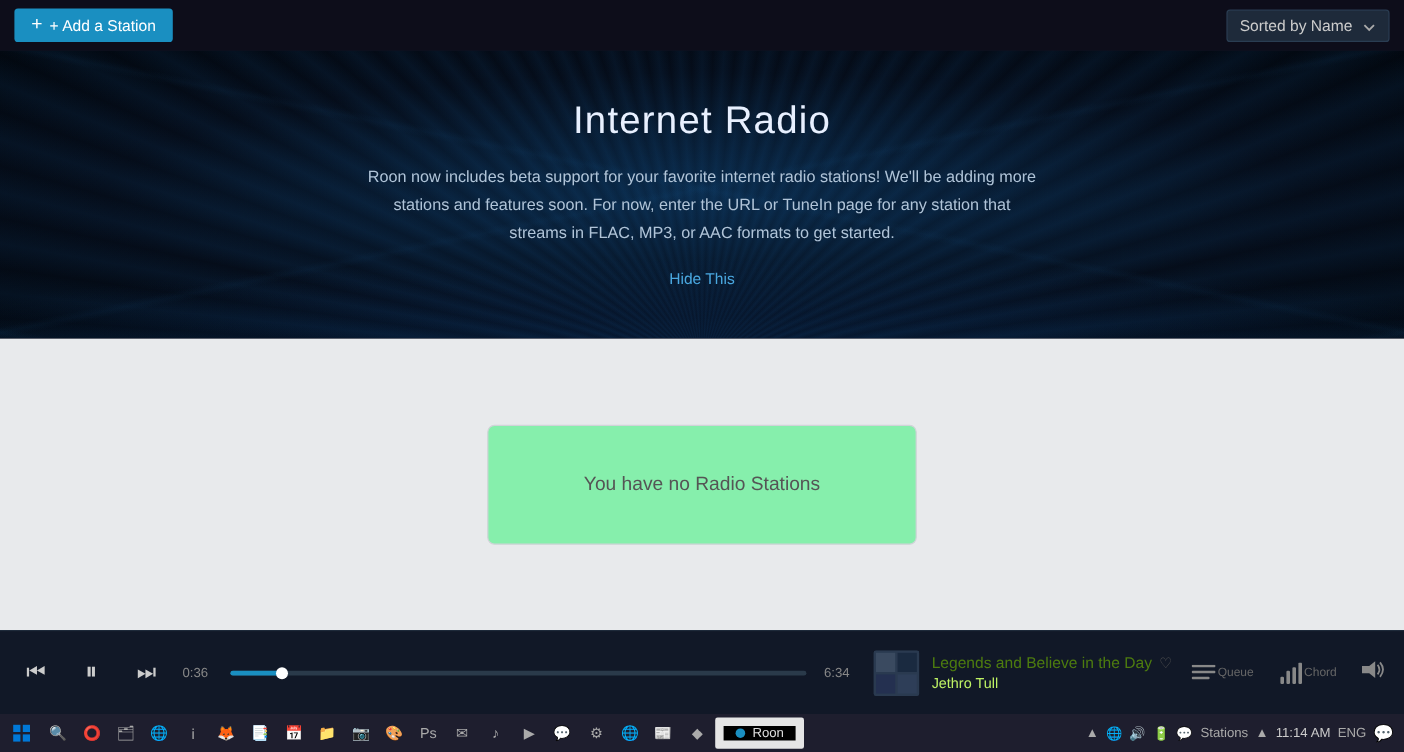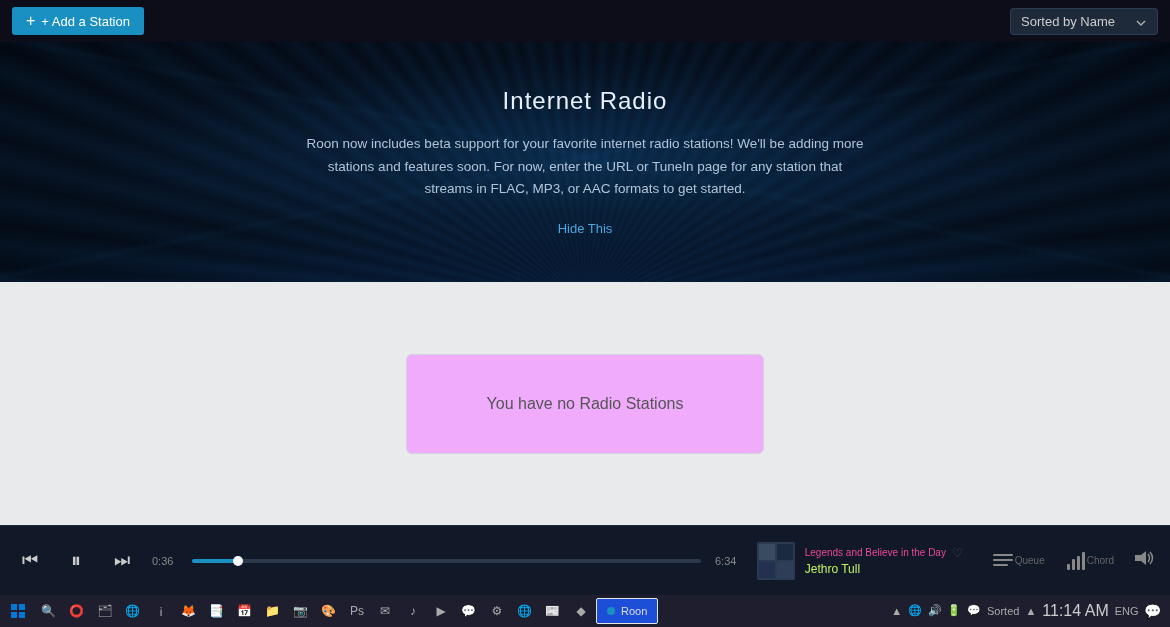--- a/index.html
+++ b/index.html
@@ -36,21 +36,21 @@
       align-items: center;
       gap: 6px;
     }
     .add-station-btn .plus-icon {
       font-size: 16px;
       line-height: 1;
     }
     .sort-dropdown {
       display: flex;
       align-items: flex-end;
-      gap: 20px;
+      gap: 8px;
       background: #1e2a3a;
       border: 1px solid #2a3d52;
       border-radius: 3px;
       padding: 5px 10px;
       color: #ccc;
       font-size: 13px;
       cursor: pointer;
     }
 
     
@@ -92,21 +92,21 @@
     }
     .hero-content {
       position: relative;
       z-index: 2;
       text-align: center;
       color: #fff;
       max-width: 600px;
       padding: 0 20px;
     }
     .hero-title {
-      font-size: 24px;
+      font-size: 32px;
       font-weight: 300;
       letter-spacing: 1px;
       margin-bottom: 18px;
       color: #e8f0ff;
     }
     .hero-description {
       font-size: 13.5px;
       color: #b0c4d8;
       line-height: 1.7;
       margin-bottom: 18px;
@@ -121,21 +121,21 @@
     
     .main-content {
       flex: 1;
       background: #e8eaec;
       display: flex;
       align-items: center;
       justify-content: center;
       padding: 20px;
     }
     .empty-state-card {
-      background: #f0abfc;
+      background: #86efac;
       border: 1px solid #d0d4d8;
       border-radius: 6px;
       padding: 40px 80px;
       display: flex;
       flex-direction: column;
       align-items: center;
       gap: 20px;
       min-width: 280px;
     }
     .empty-state-text {
@@ -228,21 +228,21 @@
       border-radius: 2px;
       flex-shrink: 0;
       overflow: hidden;
       display: flex;
       align-items: center;
       justify-content: center;
       color: #555;
       font-size: 18px;
     }
     .track-details { display: flex; flex-direction: column; gap: 2px; }
-    .track-name { color: #ec4899; font-size: 10px; }
+    .track-name { color: #4d7c0f; font-size: 13px; }
     .track-name-row { display: flex; align-items: center; gap: 6px; }
     .track-artist { color: #bef264; font-size: 12px; }
     .heart-icon { color: #555; font-size: 12px; }
     .player-right {
       display: flex;
       align-items: center;
       gap: 20px;
     }
     .player-right-btn {
       background: none;
@@ -296,22 +296,22 @@
       display: flex;
       align-items: center;
       justify-content: center;
       cursor: pointer;
       border-radius: 2px;
       color: #aaa;
       font-size: 12px;
     }
     .taskbar-app-btn {
       height: 26px;
-      background: #1d4ed8;
-      border: 1px solid #e5e5e5;
+      background: #000000;
+      border: 7px solid #e5e5e5;
       border-radius: 2px;
       color: #ddd;
       font-size: 11px;
       padding: 0 10px;
       cursor: pointer;
       display: flex;
       align-items: center;
       gap: 6px;
     }
     .taskbar-app-dot {
@@ -327,21 +327,21 @@
       padding-right: 4px;
     }
     .taskbar-right-item {
       color: #aaa;
       font-size: 11px;
       cursor: pointer;
     }
     .taskbar-clock {
       text-align: right;
       color: #ccc;
-      font-size: 16px;
+      font-size: 11px;
       line-height: 1.3;
     }
     .taskbar-notification {
       color: #aaa;
       font-size: 14px;
       cursor: pointer;
     }
   </style>
 </head>
 <body>
@@ -470,21 +470,21 @@
       <div class="taskbar-app-dot"></div>
       <span>Roon</span>
     </div>
   </div>
   <div class="taskbar-right">
     <span class="taskbar-right-item">▲</span>
     <span class="taskbar-right-item">🌐</span>
     <span class="taskbar-right-item">🔊</span>
     <span class="taskbar-right-item">🔋</span>
     <span class="taskbar-right-item">💬</span>
-    <span class="taskbar-right-item">Sorted</span>
+    <span class="taskbar-right-item">Stations</span>
     <span class="taskbar-right-item">▲</span>
     <div class="taskbar-clock">
       <div>11:14 AM</div>
     </div>
     <span class="taskbar-right-item">ENG</span>
     <span class="taskbar-notification">💬</span>
   </div>
 </div>
 
 </body></html>

